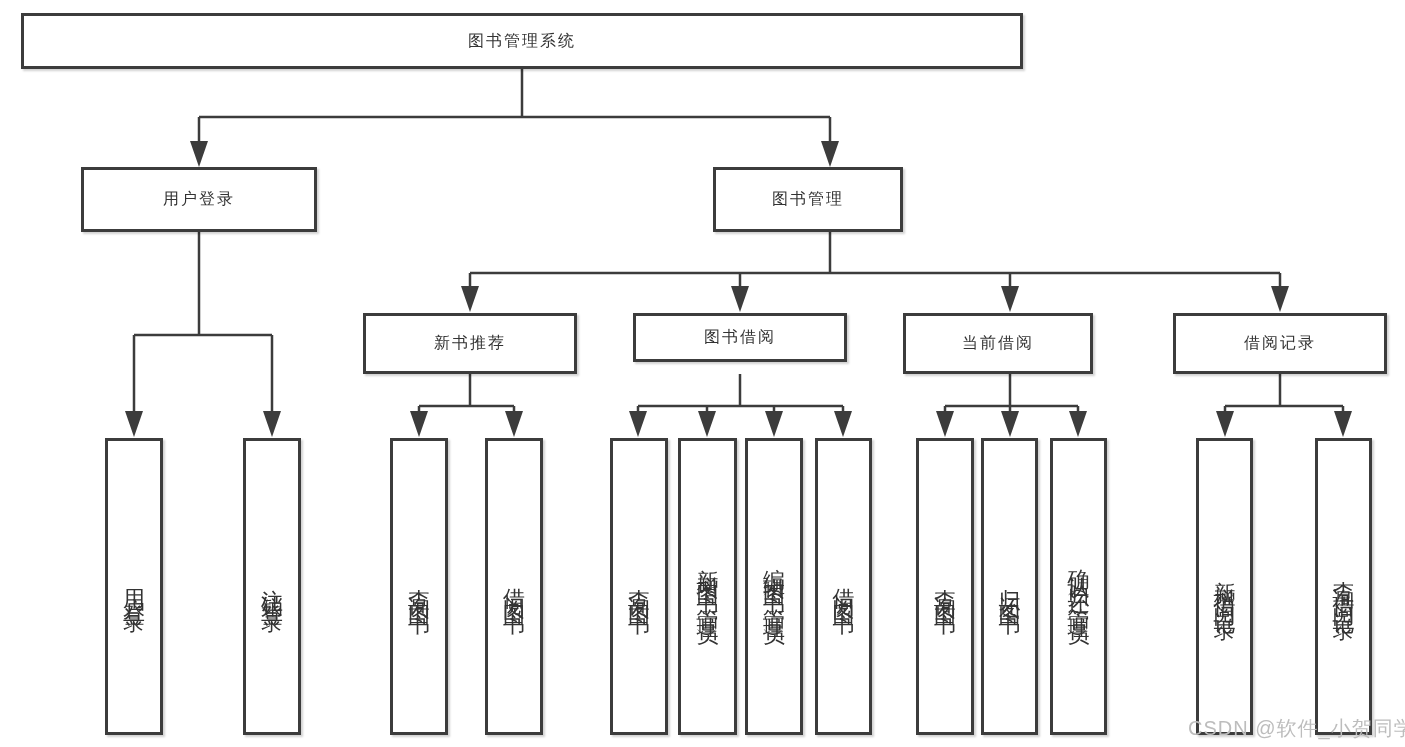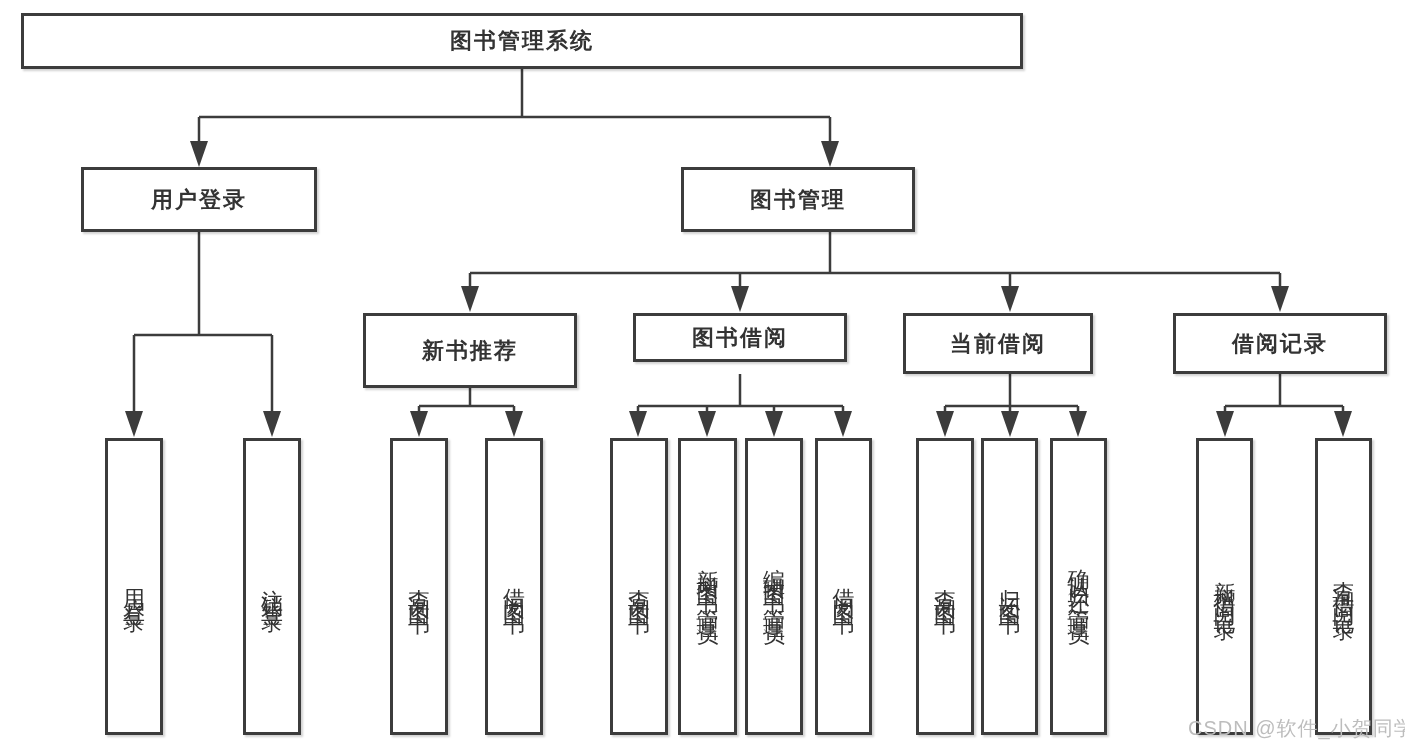--- a/index.html
+++ b/index.html
@@ -6,21 +6,21 @@
   .canvas{
     position:relative;width:1405px;height:747px;background:#ffffff;overflow:hidden;
     font-family:"Liberation Sans","DejaVu Sans",sans-serif;color:#333333;
   }
   .connectors{position:absolute;left:0;top:0;width:1405px;height:747px;}
   .node{
     position:absolute;box-sizing:border-box;background:#ffffff;
     border:3px solid #3c3c3c;display:flex;align-items:center;justify-content:center;
     box-shadow:2px 2px 2px rgba(0,0,0,0.18);
   }
-  .node.h .lbl{font-size:22px;letter-spacing:2px;white-space:nowrap;font-weight:bold;}
+  .node.h .lbl{font-size:16px;letter-spacing:2px;white-space:nowrap;}
   .node.v .lbl{
     writing-mode:vertical-rl;text-orientation:mixed;
     font-size:22px;letter-spacing:8px;line-height:1;white-space:nowrap;
   }
   .watermark{
     position:absolute;left:1188px;top:715px;font-size:20px;color:#bdbdbd;
     white-space:nowrap;letter-spacing:1px;
   }
 </style>
 </head>
@@ -61,25 +61,25 @@
     </g>
   </svg>
 
   <div class="node h" style="left:21px;top:13px;width:1002px;height:56px">
     <span class="lbl">图书管理系统</span>
   </div>
 
   <div class="node h" style="left:81px;top:167px;width:236px;height:65px">
     <span class="lbl">用户登录</span>
   </div>
-  <div class="node h" style="left:681px;top:167px;width:234px;height:65px">
+  <div class="node h" style="left:713px;top:167px;width:190px;height:65px">
     <span class="lbl">图书管理</span>
   </div>
 
-  <div class="node h" style="left:363px;top:313px;width:214px;height:75px">
+  <div class="node h" style="left:363px;top:313px;width:214px;height:61px">
     <span class="lbl">新书推荐</span>
   </div>
   <div class="node h" style="left:633px;top:313px;width:214px;height:49px">
     <span class="lbl">图书借阅</span>
   </div>
   <div class="node h" style="left:903px;top:313px;width:190px;height:61px">
     <span class="lbl">当前借阅</span>
   </div>
   <div class="node h" style="left:1173px;top:313px;width:214px;height:61px">
     <span class="lbl">借阅记录</span>

